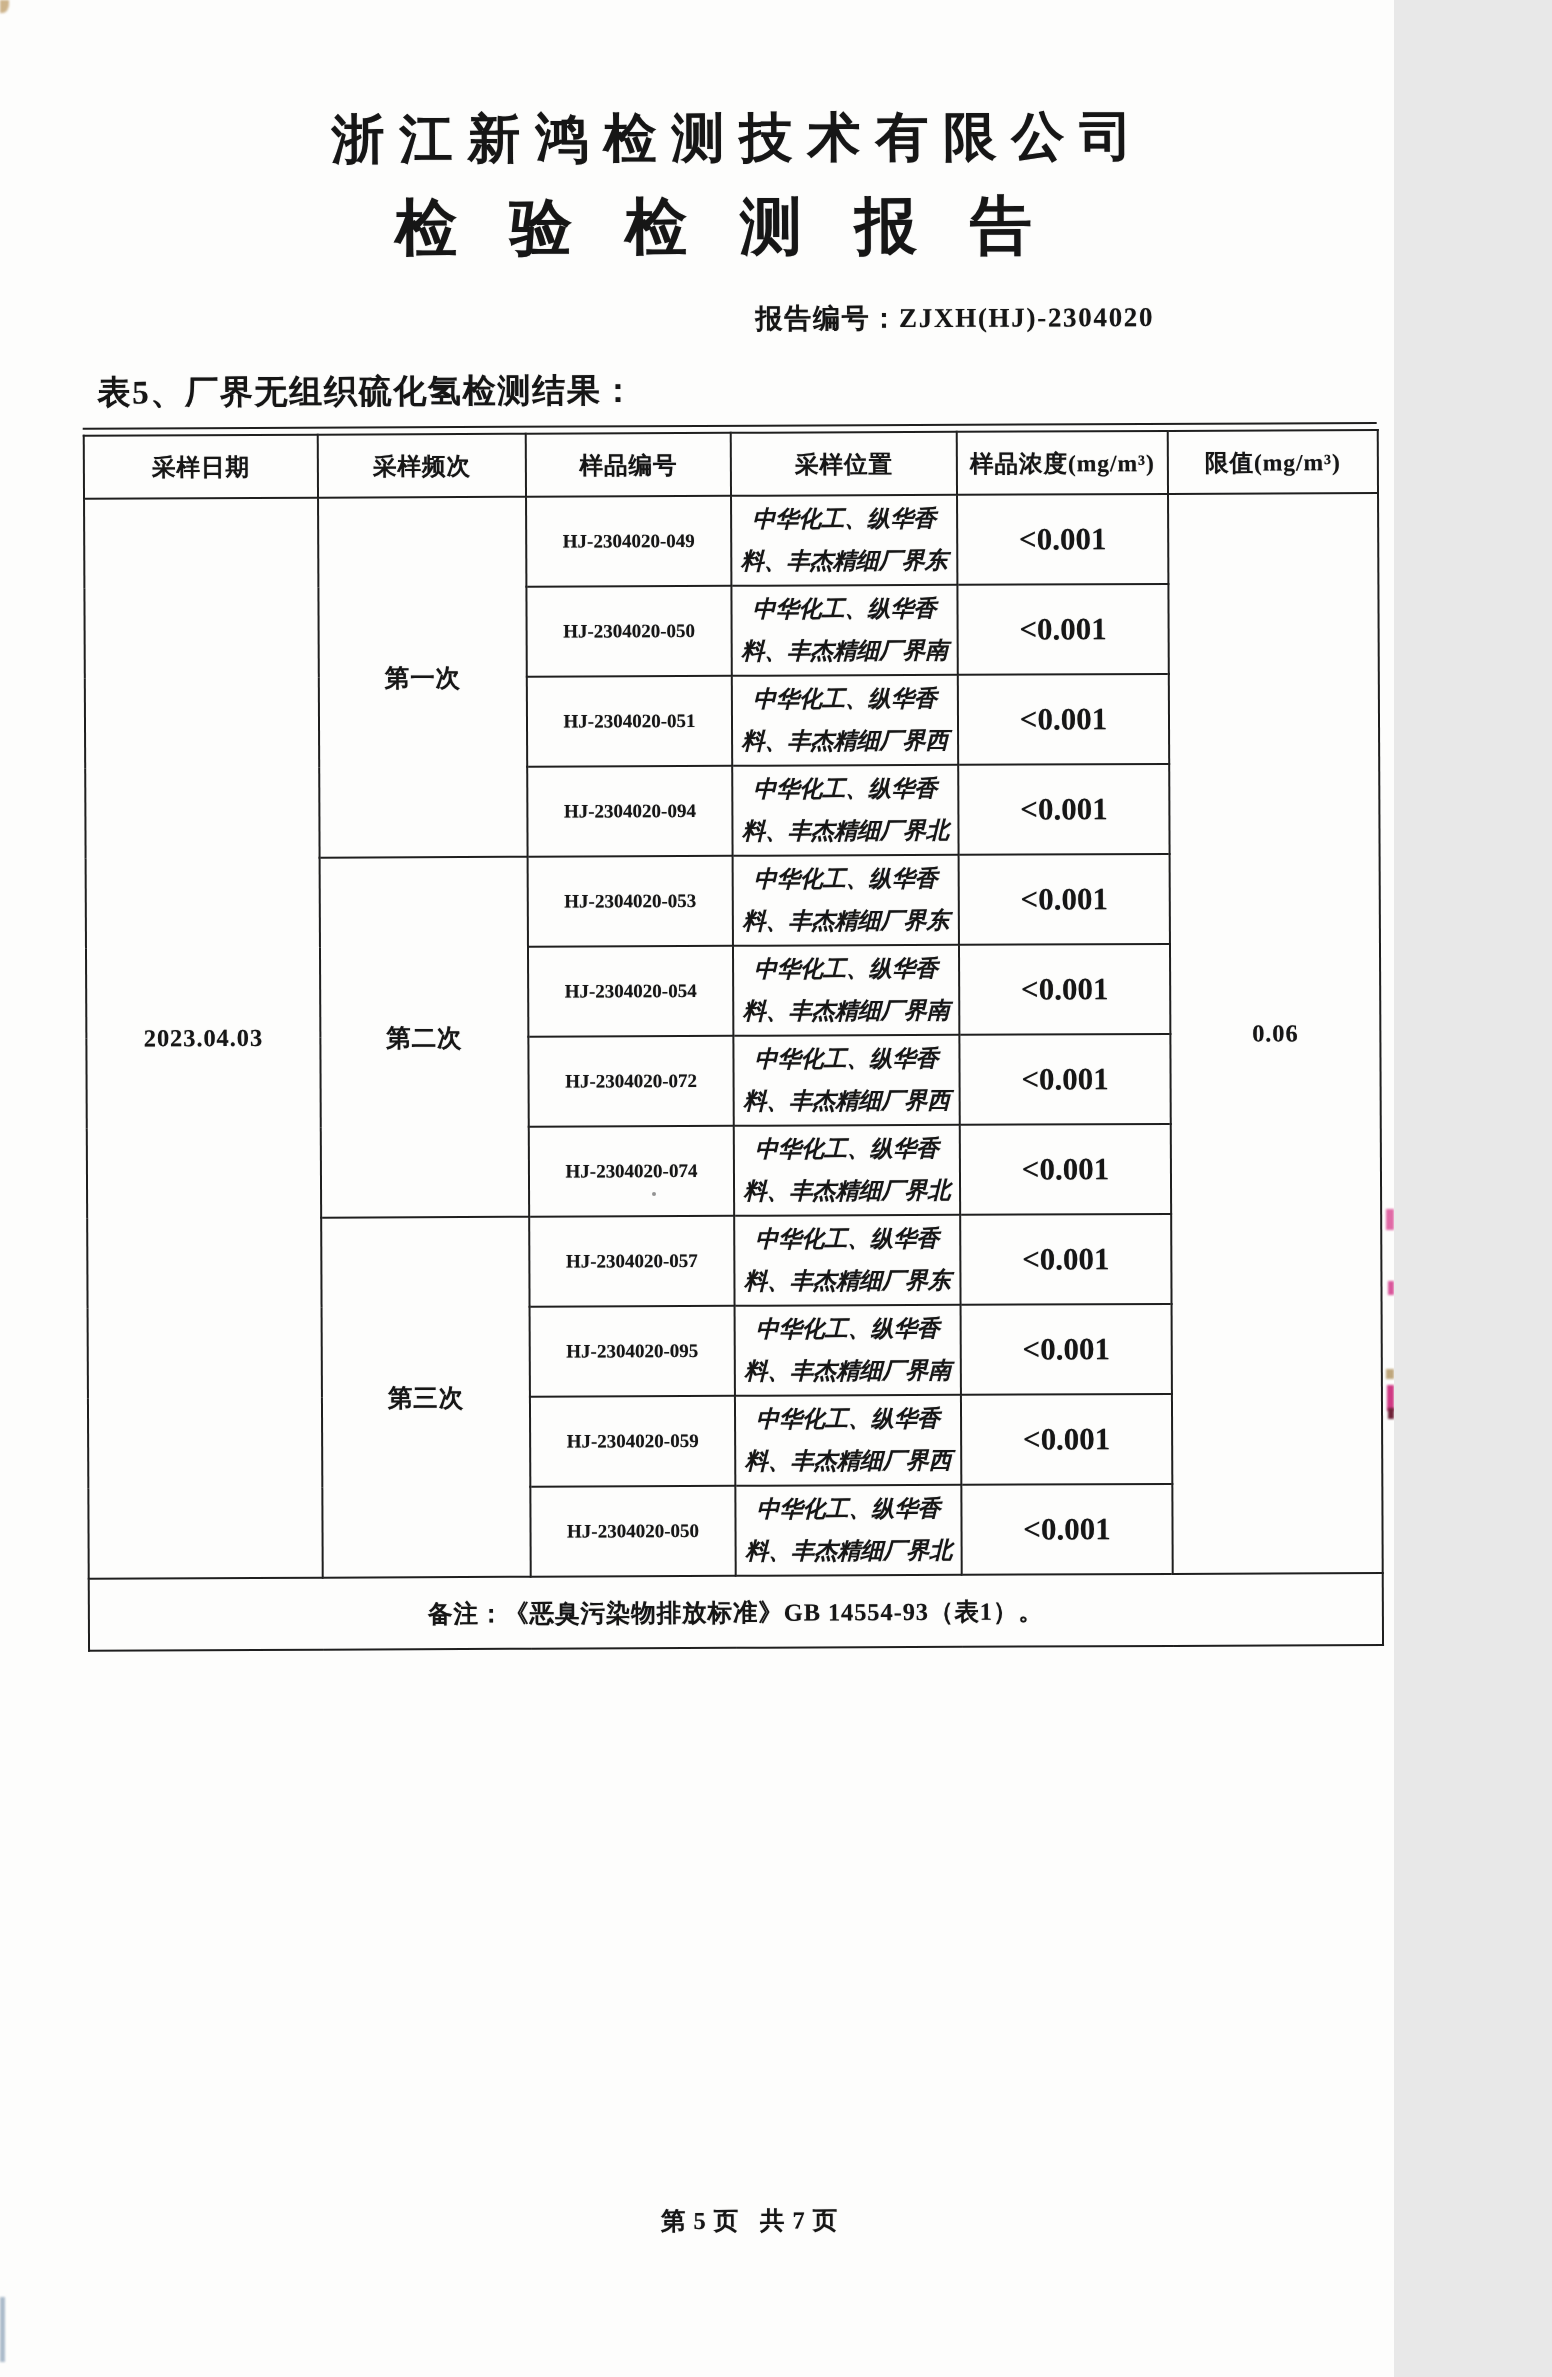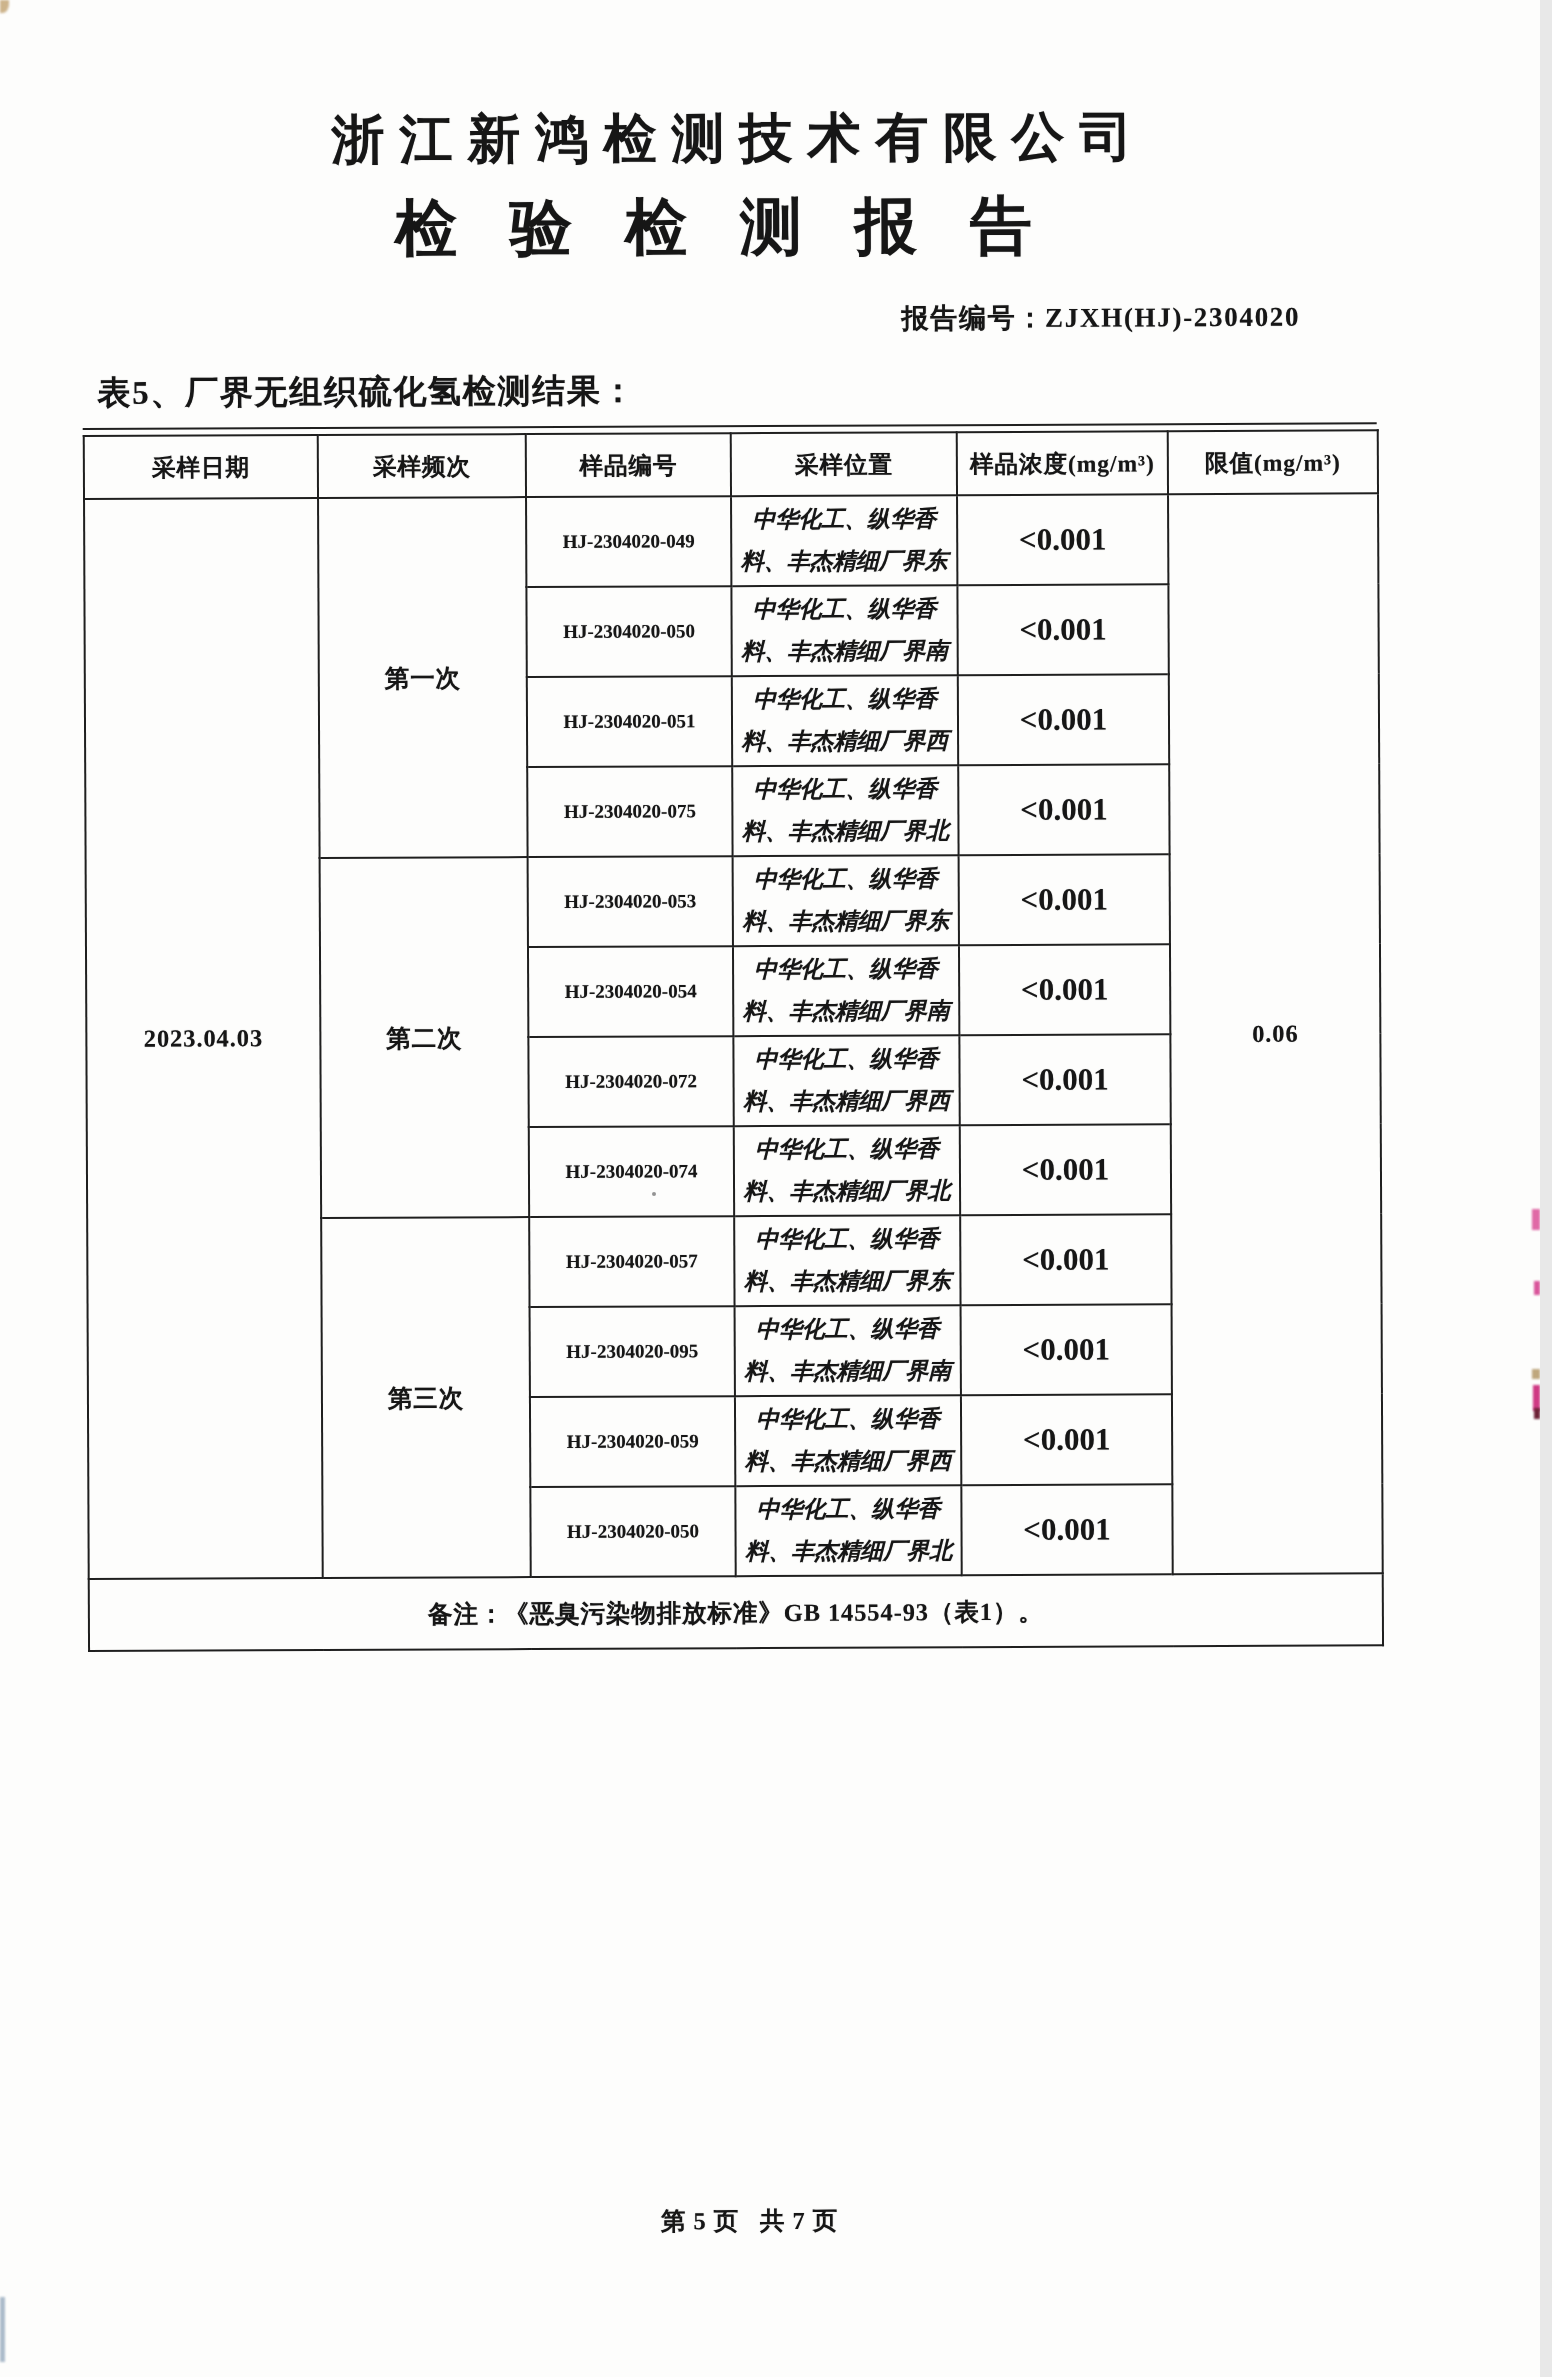--- a/index.html
+++ b/index.html
@@ -2,21 +2,21 @@
 <html style="font-size:14px"><head>
 <meta charset="utf-8">
 <style>
   html, body {
     margin: 0;
     padding: 0;
     background: #e8e8e8;
   }
   .page {
     position: relative;
-    width: 1540px;
+    width: 1394px;
     height: 2377px;
     background: #fdfdfc;
     overflow: hidden;
     font-family: "Liberation Serif", "DejaVu Serif", serif;
     color: #161616;
   }
   .sheet {
     position: absolute;
     inset: 0;
     transform: rotate(-0.25deg);
@@ -199,21 +199,21 @@
             <td class="no-cell">HJ-2304020-050</td>
             <td class="loc-cell">中华化工、纵华香料、丰杰精细厂界南</td>
             <td class="val-cell">&lt;0.001</td>
           </tr>
           <tr class="data-row">
             <td class="no-cell">HJ-2304020-051</td>
             <td class="loc-cell">中华化工、纵华香料、丰杰精细厂界西</td>
             <td class="val-cell">&lt;0.001</td>
           </tr>
           <tr class="data-row">
-            <td class="no-cell">HJ-2304020-075</td>
+            <td class="no-cell">HJ-2304020-094</td>
             <td class="loc-cell">中华化工、纵华香料、丰杰精细厂界北</td>
             <td class="val-cell">&lt;0.001</td>
           </tr>
 
           <tr class="data-row">
             <td class="freq-cell" rowspan="4">第二次</td>
             <td class="no-cell">HJ-2304020-053</td>
             <td class="loc-cell">中华化工、纵华香料、丰杰精细厂界东</td>
             <td class="val-cell">&lt;0.001</td>
           </tr>

